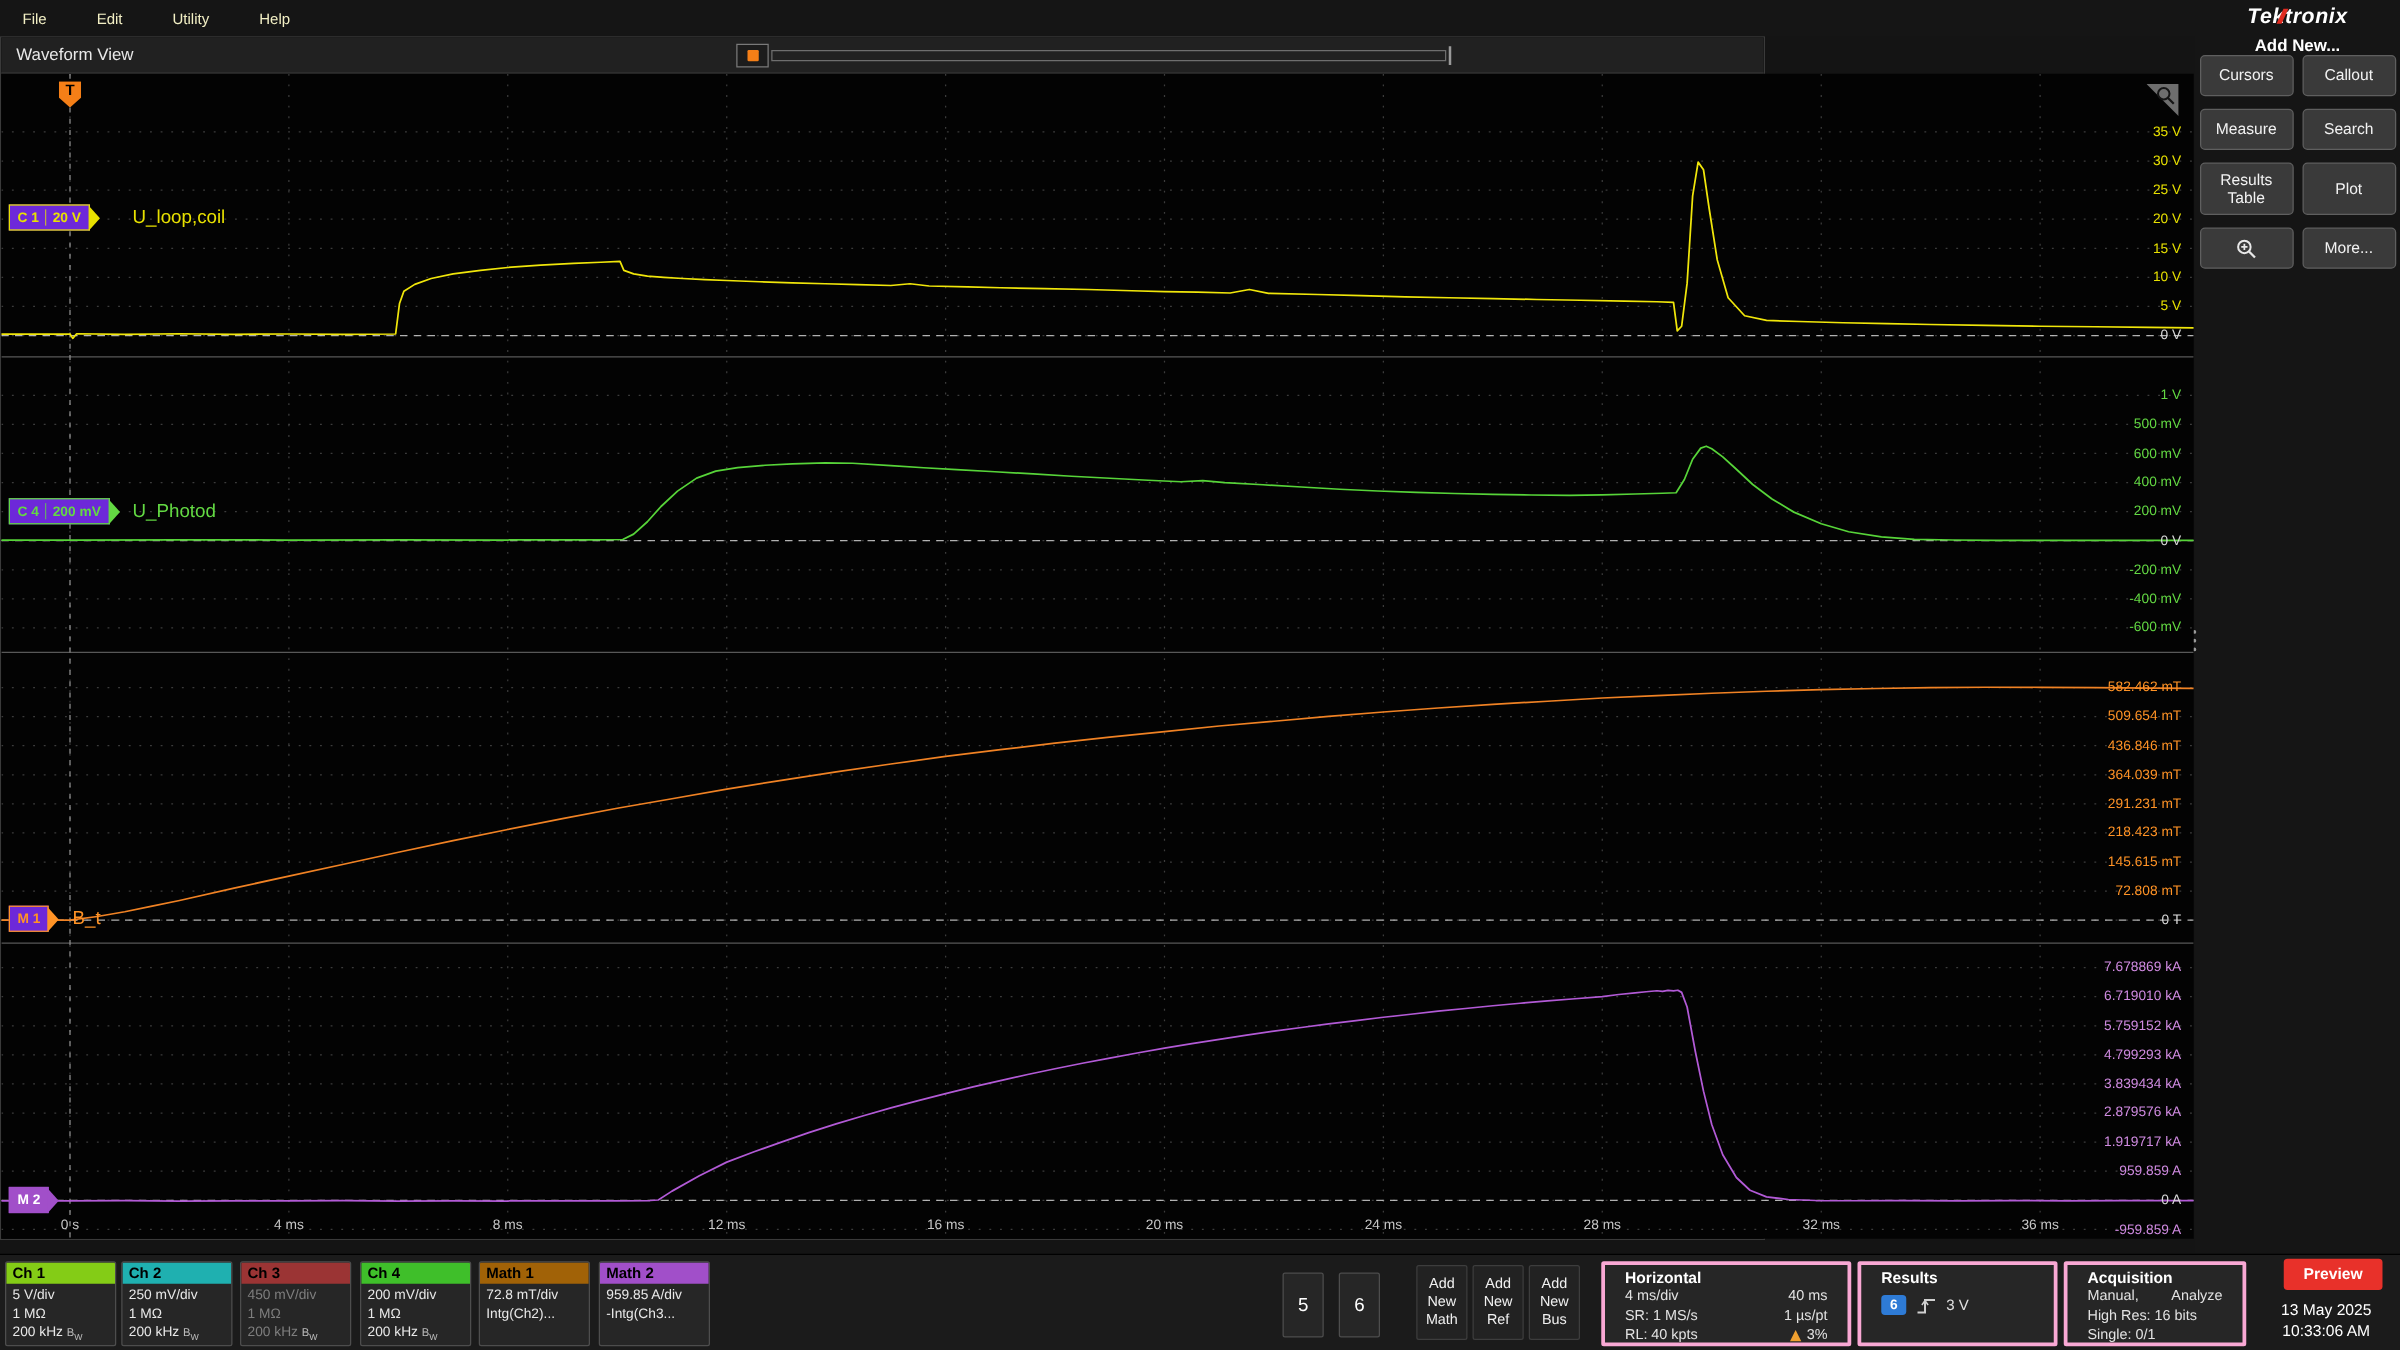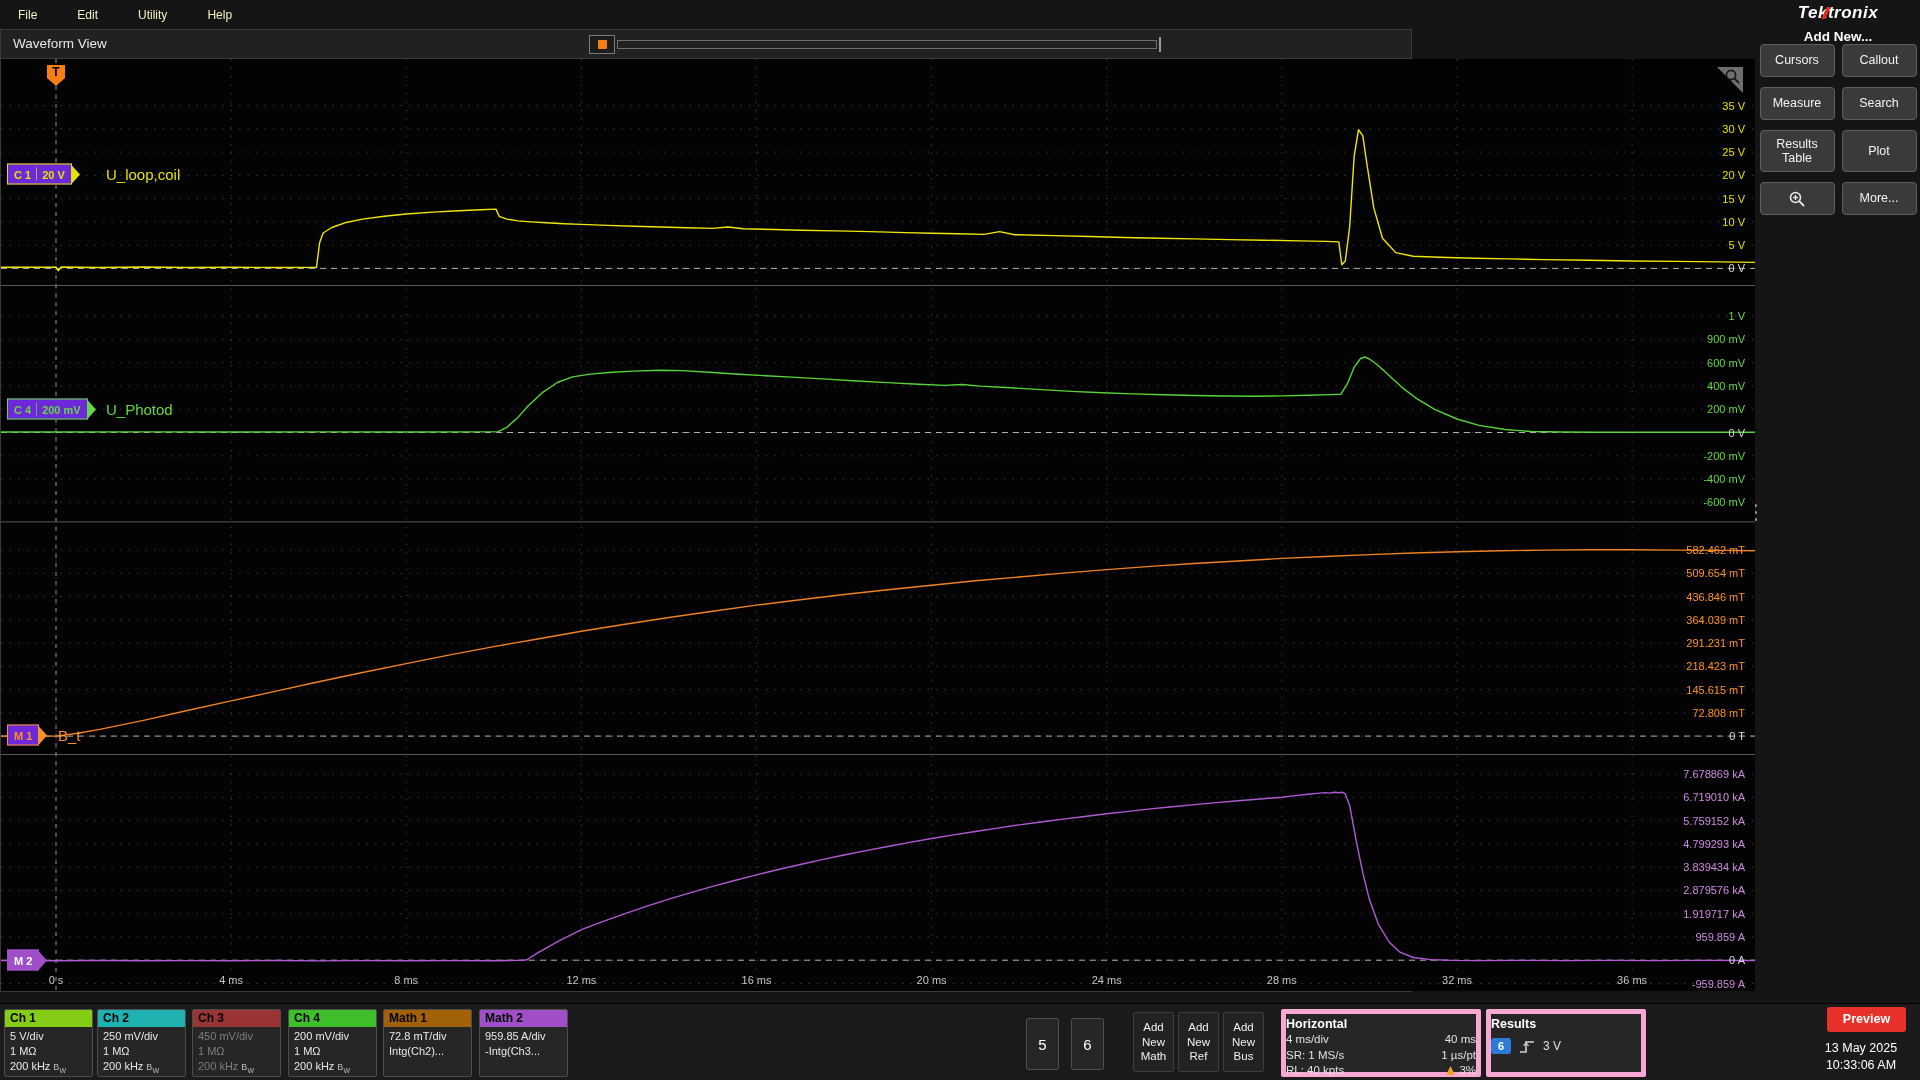--- a/index.html
+++ b/index.html
@@ -55,21 +55,21 @@
   
   #bottom-bar{position:absolute;left:0;top:1003px;width:1920px;height:77px;background:#1b1b1b;border-top:1px solid #000}
   .tile{position:absolute;top:5px;width:89px;height:68px;background:#262626;border:1px solid #4d4d4d;border-radius:2px;overflow:hidden}
   .tile-header{height:17px;font-size:12px;font-weight:bold;color:#000;padding:1px 5px;line-height:15px}
   .tile-body{padding:2px 5px;color:#e8e8e8;font-size:11px;line-height:15px}
   .tile.dimmed .tile-body{color:#7e7e7e}
   .bw{font-size:9px;color:#bdbdbd;margin-left:3px}
   .bw sub{font-size:7px}
   .ref-btn{position:absolute;top:14px;width:33px;height:52px;background:#262626;border:1px solid #4d4d4d;border-radius:2px;color:#fff;font-size:15px;display:flex;align-items:center;justify-content:center}
   .add-btn{position:absolute;top:8px;width:41px;height:60px;background:#222;border:1px solid #3d3d3d;border-radius:2px;color:#f0f0f0;font-size:11.5px;text-align:center;display:flex;align-items:center;justify-content:center;line-height:1.25}
-  .panel{position:absolute;top:5px;height:68px;background:#262626;border:5px solid #f9a8d4;border-radius:2px;padding:2px 0;color:#e2e2e2}
+  .panel{position:absolute;top:5px;height:68px;background:#262626;border:3px solid #f9a8d4;border-radius:2px;padding:2px 16px;color:#e2e2e2}
   .panel-title{font-size:12.5px;font-weight:bold;color:#fff;line-height:16px}
   .prow{display:flex;justify-content:space-between;font-size:11.5px;line-height:15.5px}
   #horiz-panel{left:1281px;width:200px}
   #trig-panel{left:1486px;width:160px}
   #acq-panel{left:1651px;width:146px}
   .trig-row{display:flex;align-items:center;gap:8px;margin-top:6px;font-size:12px}
   #trig-src{display:inline-block;min-width:20px;height:16px;background:#2e7bd6;border-radius:3px;color:#fff;font-size:11px;font-weight:bold;text-align:center;line-height:16px}
   .pct{display:flex;align-items:center;gap:3px}
   #preview-btn{position:absolute;left:1827px;top:3px;width:79px;height:25px;background:#e8312a;border-radius:3px;color:#fff;font-weight:bold;font-size:12.5px;text-align:center;line-height:25px}
   #clock{position:absolute;left:1805px;top:36px;width:112px;text-align:center;color:#fff;font-size:12.5px;line-height:17px}
@@ -226,21 +226,21 @@
     </div>
   <div class="ylab" style="top:46.5px;color:#e8e100">35 V</div>
       <div class="ylab" style="top:69.8px;color:#e8e100">30 V</div>
       <div class="ylab" style="top:93.1px;color:#e8e100">25 V</div>
       <div class="ylab" style="top:116.3px;color:#e8e100">20 V</div>
       <div class="ylab" style="top:139.6px;color:#e8e100">15 V</div>
       <div class="ylab" style="top:162.9px;color:#e8e100">10 V</div>
       <div class="ylab" style="top:186.1px;color:#e8e100">5 V</div>
       <div class="ylab" style="top:209.4px;color:#d8d8d8">0 V</div>
       <div class="ylab" style="top:257.2px;color:#63d943">1 V</div>
-      <div class="ylab" style="top:280.4px;color:#63d943">900 mV</div>
+      <div class="ylab" style="top:280.4px;color:#63d943">500 mV</div>
       <div class="ylab" style="top:303.7px;color:#63d943">600 mV</div>
       <div class="ylab" style="top:327.0px;color:#63d943">400 mV</div>
       <div class="ylab" style="top:350.2px;color:#63d943">200 mV</div>
       <div class="ylab" style="top:373.5px;color:#d8d8d8">0 V</div>
       <div class="ylab" style="top:396.8px;color:#63d943">-200 mV</div>
       <div class="ylab" style="top:420.0px;color:#63d943">-400 mV</div>
       <div class="ylab" style="top:443.3px;color:#63d943">-600 mV</div>
       <div class="ylab" style="top:491.0px;color:#ff9326">582.462 mT</div>
       <div class="ylab" style="top:514.2px;color:#ff9326">509.654 mT</div>
       <div class="ylab" style="top:537.5px;color:#ff9326">436.846 mT</div>
@@ -358,19 +358,32 @@
     <div class="trig-row">
       <span id="trig-src">6</span>
       <svg width="16" height="15" viewBox="0 0 16 15">
         <polyline points="1,13 7,13 7,3 15,3" fill="none" stroke="#d0d0d0" stroke-width="1.6"></polyline>
         <polyline points="4.5,7 7,3.5 9.5,7" fill="none" stroke="#d0d0d0" stroke-width="1.2"></polyline>
       </svg>
       <span>3 V</span>
     </div>
   </div>
 
+  <div class="panel" id="acq-panel">
+    <div class="panel-title">Acquisition</div>
+    <div class="prow">
+      <span>Manual,</span>
+      <span>Analyze</span>
+    </div>
+    <div class="prow">
+        <span>High Res: 16 bits</span>
+      </div>
+    <div class="prow">
+        <span>Single: 0/1</span>
+      </div>
+  </div>
 
   <div id="preview-btn">Preview</div>
   <div id="clock">
     <div>13 May 2025</div>
     <div>10:33:06 AM</div>
   </div>
 </div>
 
 </body></html>

